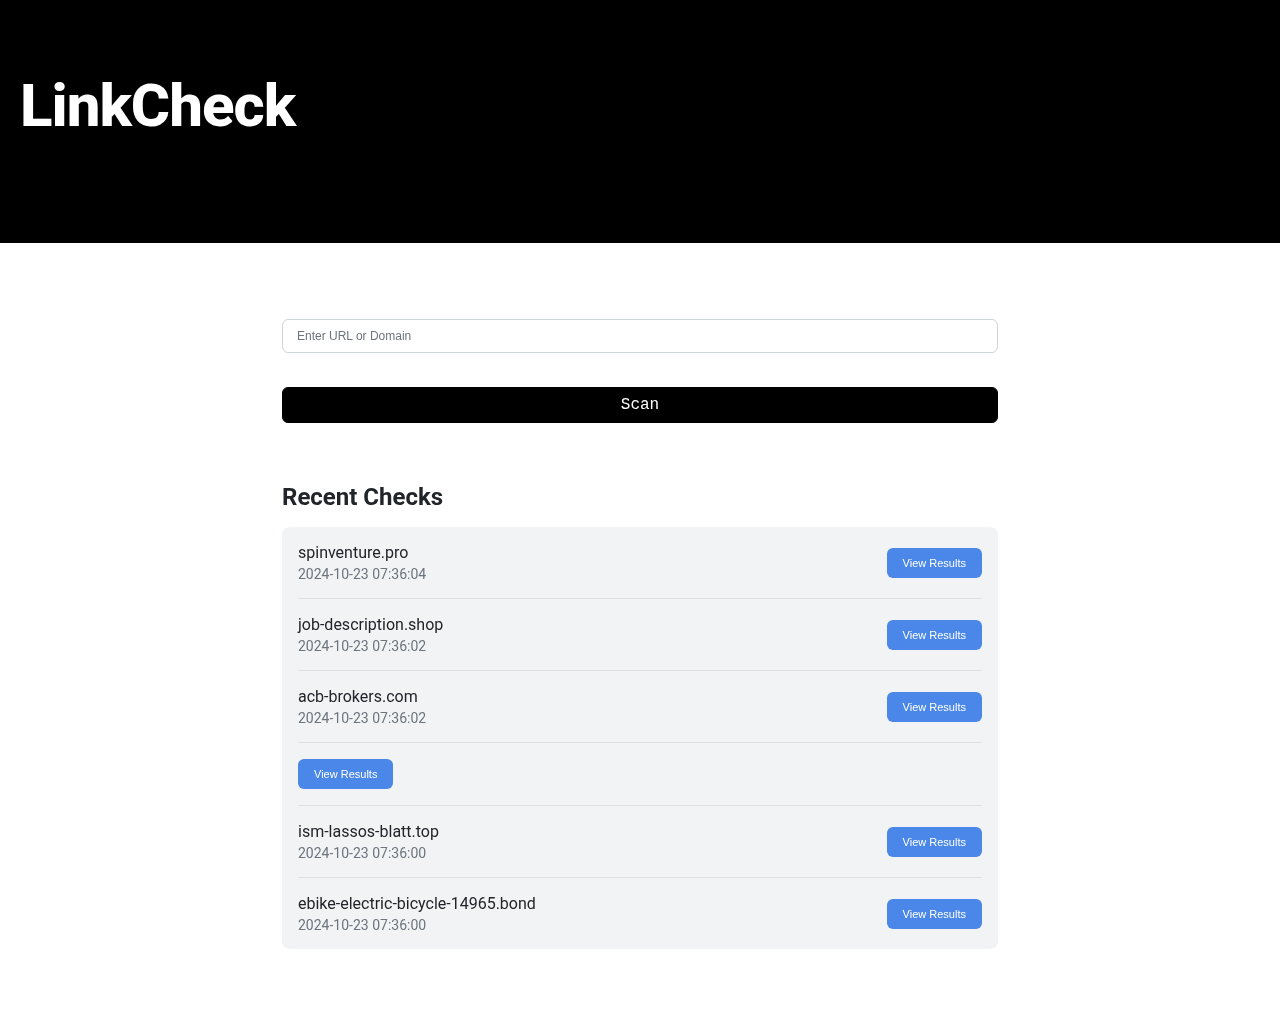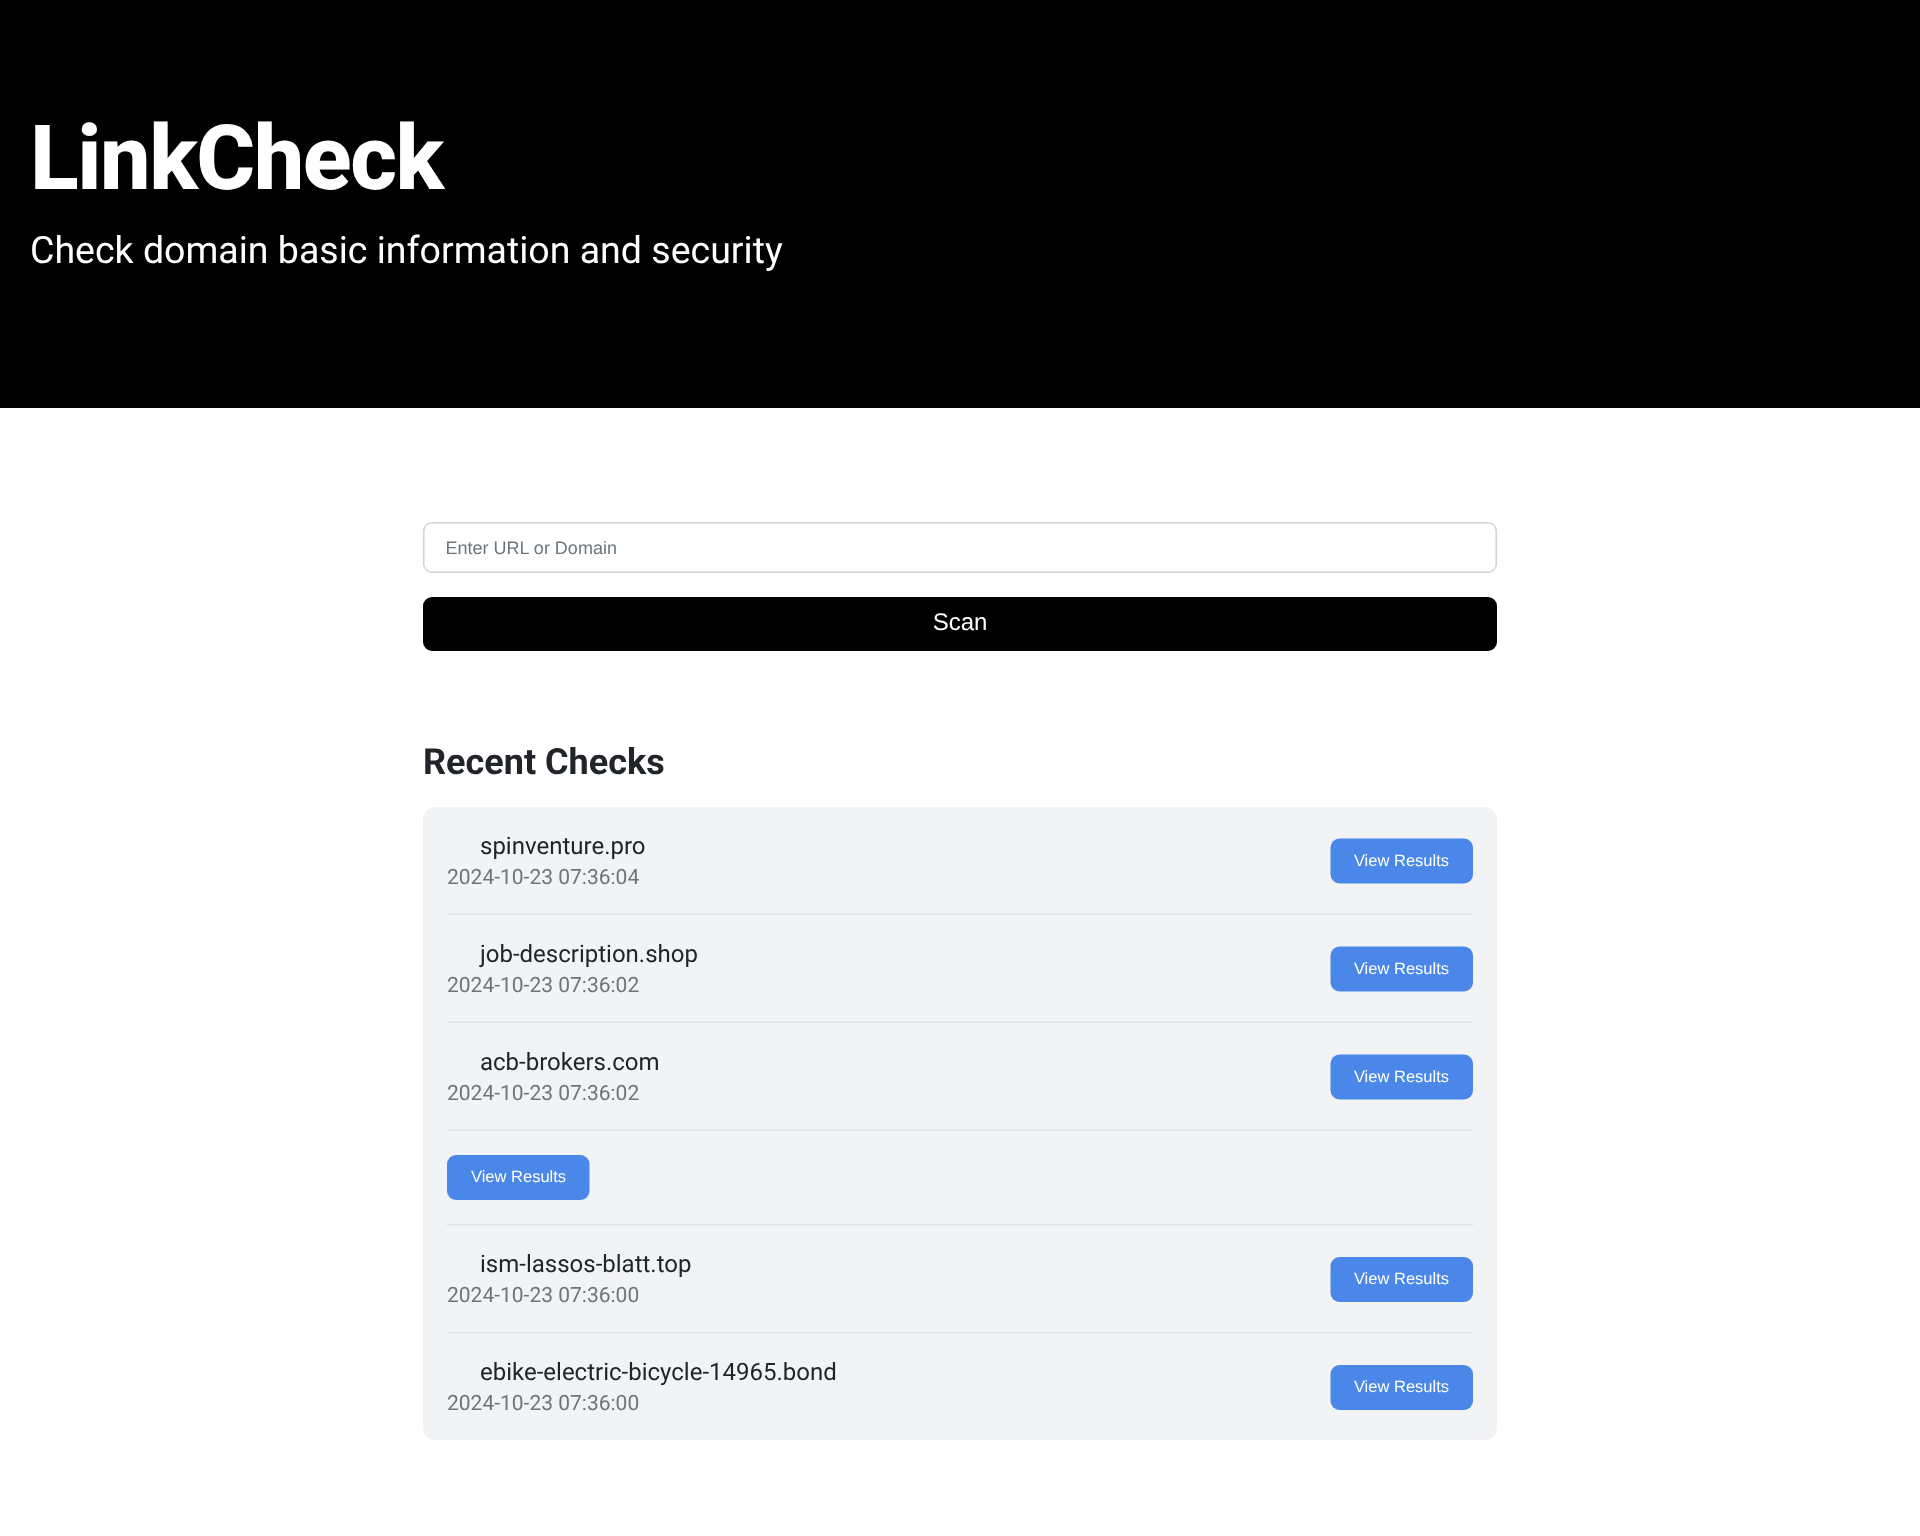--- a/index.html
+++ b/index.html
@@ -44,29 +44,30 @@
       border-radius: 6px;
       color: #495057;
       background: #ffffff;
       outline: none;
     }
     .url-input::placeholder {
       color: #6c757d;
     }
     .scan-btn {
       width: 100%;
-      margin-top: 16px;
+      margin-top: 34px;
       padding: 8px 12px;
       font-size: 16px;
       background: #000000;
       color: #ffffff;
       border: 1px solid #000000;
       border-radius: 6px;
       cursor: pointer;
       text-align: center;
+      font-family: Liberation Mono, monospace;
     }
     .recent-heading {
       font-size: 24px;
       font-weight: 700;
       margin-top: 60px;
       margin-bottom: 16px;
     }
     .recent-card {
       background: #f2f3f5;
       border-radius: 8px;
@@ -85,21 +86,20 @@
     }
     .recent-info {
       display: flex;
       flex-direction: column;
     }
     .recent-domain {
       font-size: 16px;
       font-weight: 400;
       color: #212529;
       margin-bottom: 4px;
-      margin-left: 22px;
     }
     .recent-timestamp {
       font-size: 14px;
       color: #6c757d;
     }
     .view-btn {
       background: #4a87e8;
       color: #ffffff;
       border: none;
       border-radius: 6px;
@@ -115,21 +115,20 @@
     }
     ::-webkit-scrollbar-thumb {
       background: #c1c1c1;
     }
   </style>
 </head>
 <body>
 
 <header class="hero">
   <h1>LinkCheck</h1>
-  <p>Check domain basic information and security</p>
 </header>
 
 <div class="container">
   <div class="search-section">
     <input type="text" class="url-input" placeholder="Enter URL or Domain" style="">
     <button class="scan-btn">Scan</button>
   </div>
 
   <h2 class="recent-heading">Recent Checks</h2>
 

